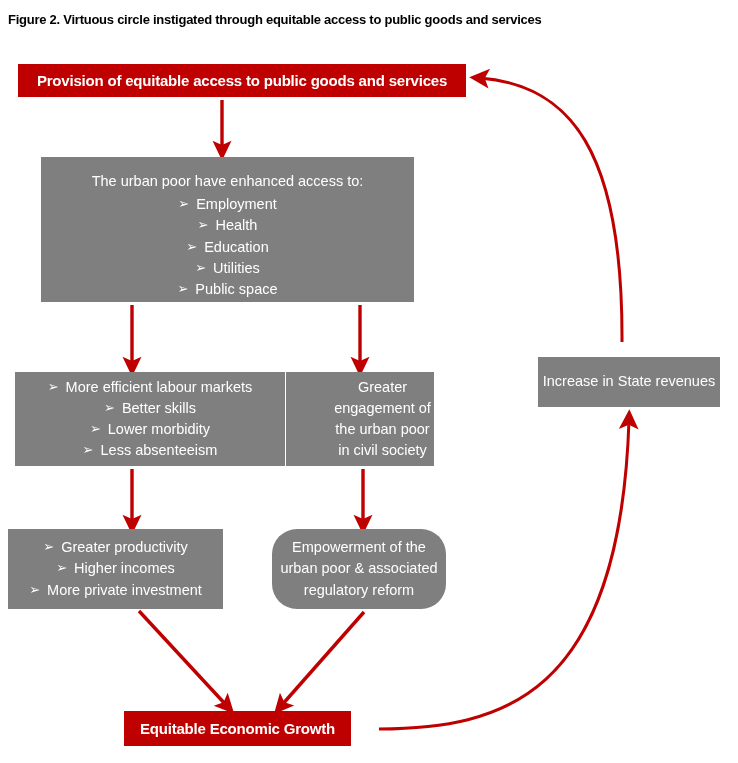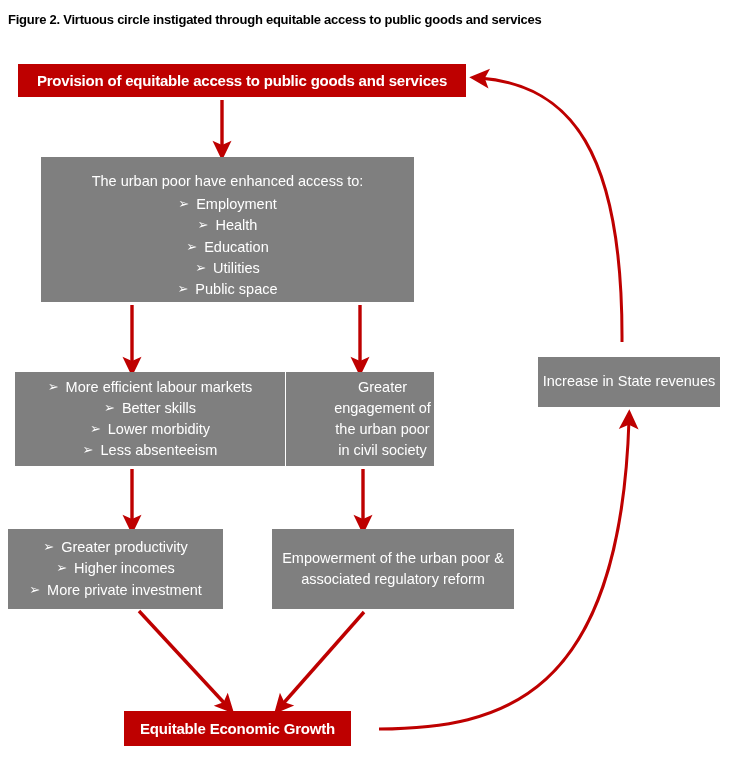--- a/index.html
+++ b/index.html
@@ -82,21 +82,21 @@
     height: 763px;
     pointer-events: none;
   }
   
   #node-provision      { left: 18px;  top: 64px;  width: 448px; height: 33px; }
   #node-enhanced       { left: 41px;  top: 157px; width: 373px; height: 145px; padding-top: 12px; }
   #node-labour         { left: 15px;  top: 372px; width: 270px; height: 94px; }
   #node-engagement     { left: 286px; top: 372px; width: 148px; height: 94px; padding-left: 45px; }
   #node-revenues       { left: 538px; top: 357px; width: 182px; height: 50px; }
   #node-productivity   { left: 8px;   top: 529px; width: 215px; height: 80px; }
-  #node-empowerment    { left: 272px; top: 529px; width: 242px; height: 80px; }
+  #node-empowerment    { left: 272px; top: 529px; width: 174px; height: 80px; border-radius: 25px; }
   #node-growth         { left: 124px; top: 711px; width: 227px; height: 35px; }
 </style>
 </head>
 <body>
 
 <div id="figure-root">
 
   <div id="figure-title">Figure 2. Virtuous circle instigated through equitable access to public goods and services</div>
 
   <svg id="arrow-layer" viewBox="0 0 738 763">

